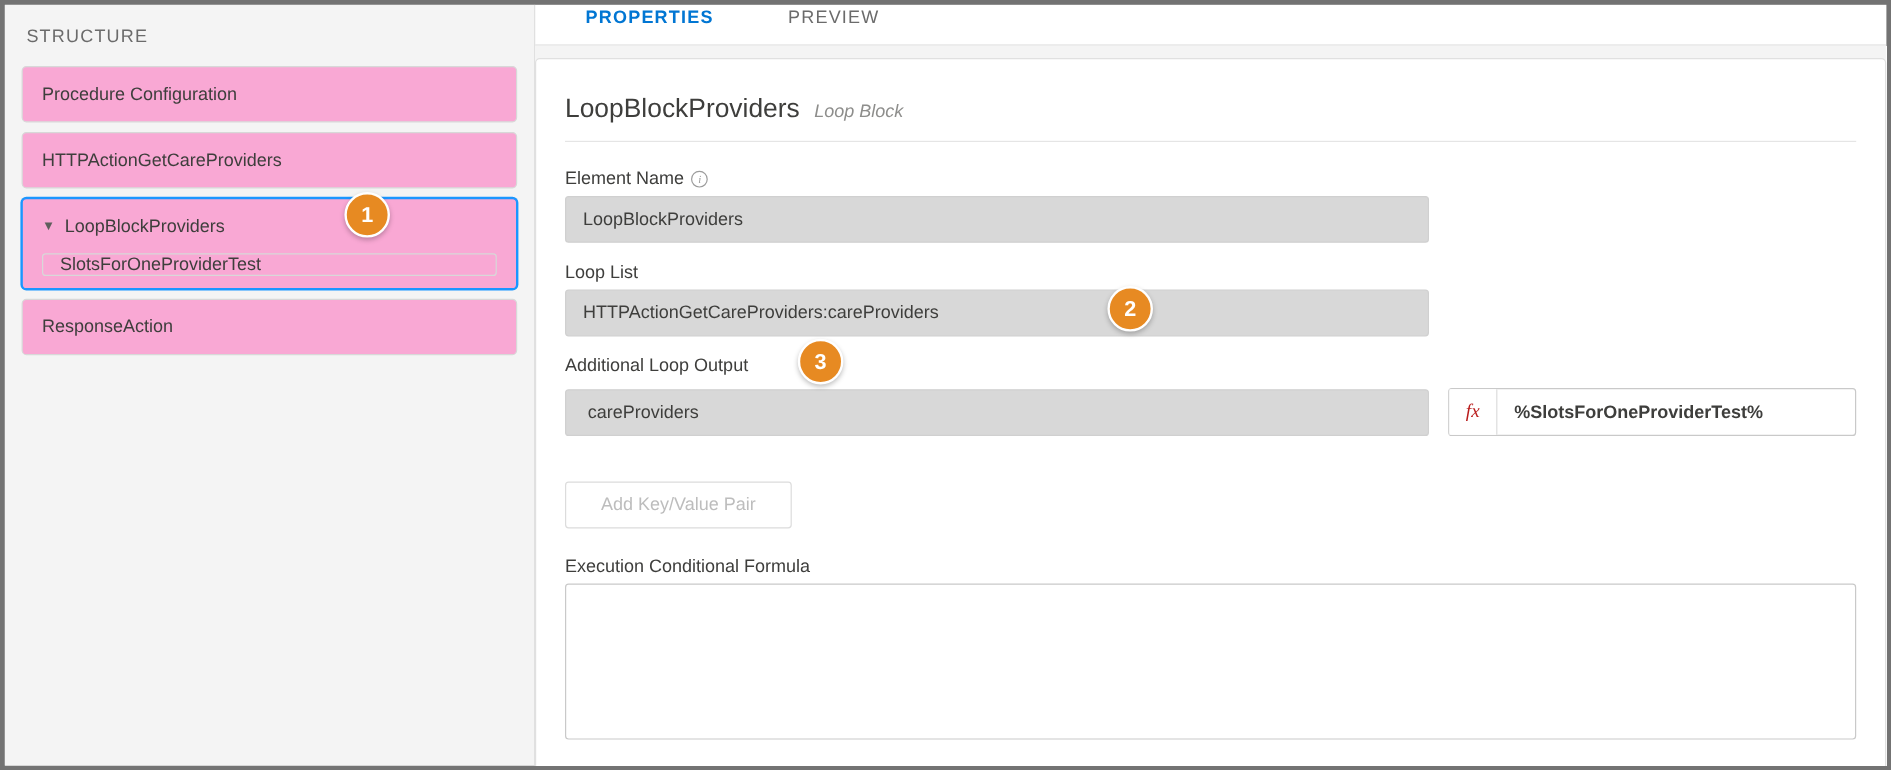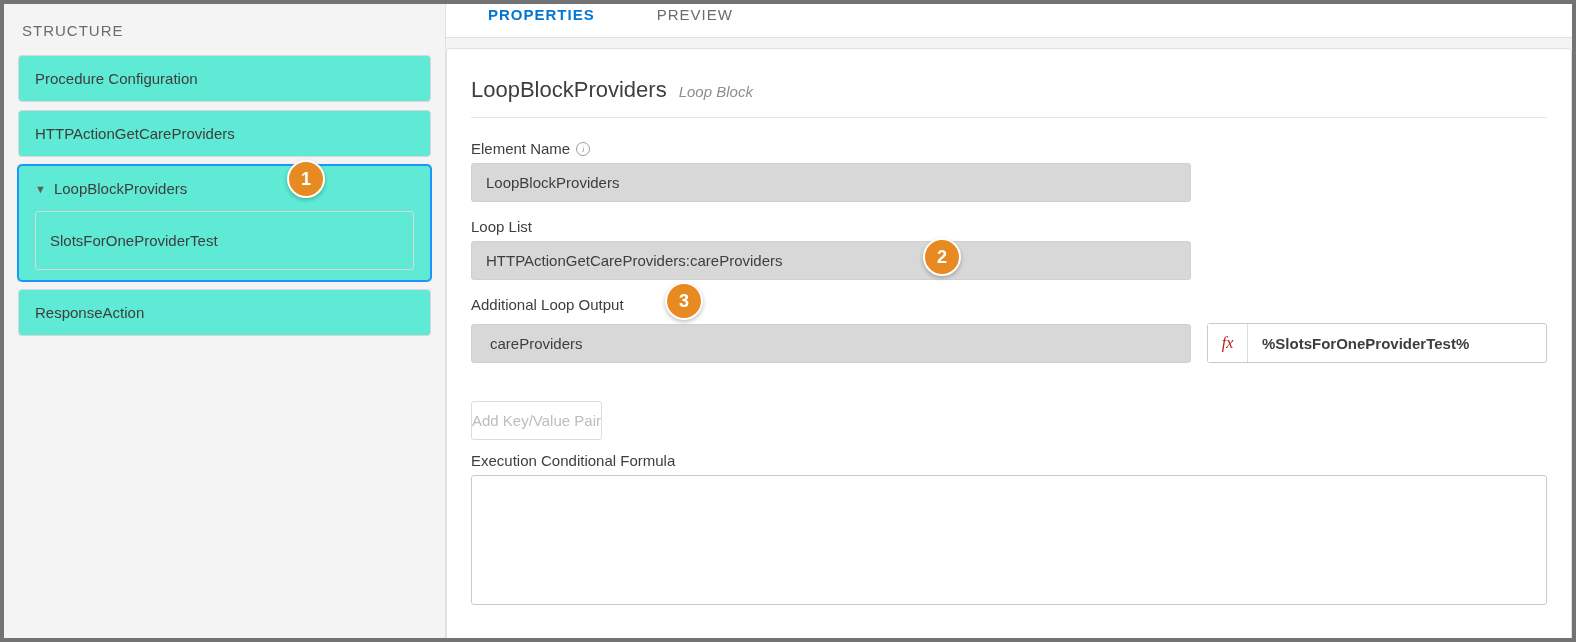--- a/index.html
+++ b/index.html
@@ -37,21 +37,21 @@
   .sidebar-title {
     font-size: 15px;
     letter-spacing: 1px;
     color: #6b6b6b;
     padding: 18px 18px 12px 18px;
   }
   .tree {
     padding: 4px 14px 14px 14px;
   }
   .tree-item {
-    background: #5eead4;
+    background: #f9a8d4;
     border: 1px solid #d8d8d8;
     border-radius: 4px;
     padding: 14px 16px;
     margin-bottom: 8px;
     font-size: 15px;
     color: #3e3e3c;
     position: relative;
   }
   .tree-item.selected {
     border: 1px solid #1b96ff;
@@ -63,21 +63,21 @@
     align-items: center;
     gap: 8px;
     padding: 4px 6px 8px 6px;
   }
   .tree-item .chev {
     font-size: 11px;
     color: #5e5e5c;
   }
   .tree-child {
     margin: 6px 6px 0 6px;
-    padding: 20px 14px;
+    padding: 0 14px;
     border: 1px solid #d8d8d8;
     border-radius: 3px;
     font-size: 15px;
   }
   
   .callout {
     position: absolute;
     width: 38px;
     height: 38px;
     border-radius: 50%;
@@ -224,30 +224,30 @@
     padding: 0 14px;
     font-size: 15px;
     color: #3e3e3c;
     white-space: nowrap;
     overflow: hidden;
     text-overflow: ellipsis;
     font-weight: bold;
   }
   .add-btn {
     margin-top: 22px;
-    padding: 10px 0;
+    padding: 10px 29px;
     font-size: 15px;
     color: #bdbdbd;
     background: #fff;
     border: 1px solid #dcdcdc;
     border-radius: 3px;
     cursor: pointer;
   }
   .formula-label {
-    margin-top: 12px;
+    margin-top: 23px;
     font-size: 15px;
   }
   .formula-box {
     margin-top: 6px;
     border: 1px solid #c9c9c9;
     border-radius: 3px;
     height: 130px;
     width: 100%;
   }
 </style>

